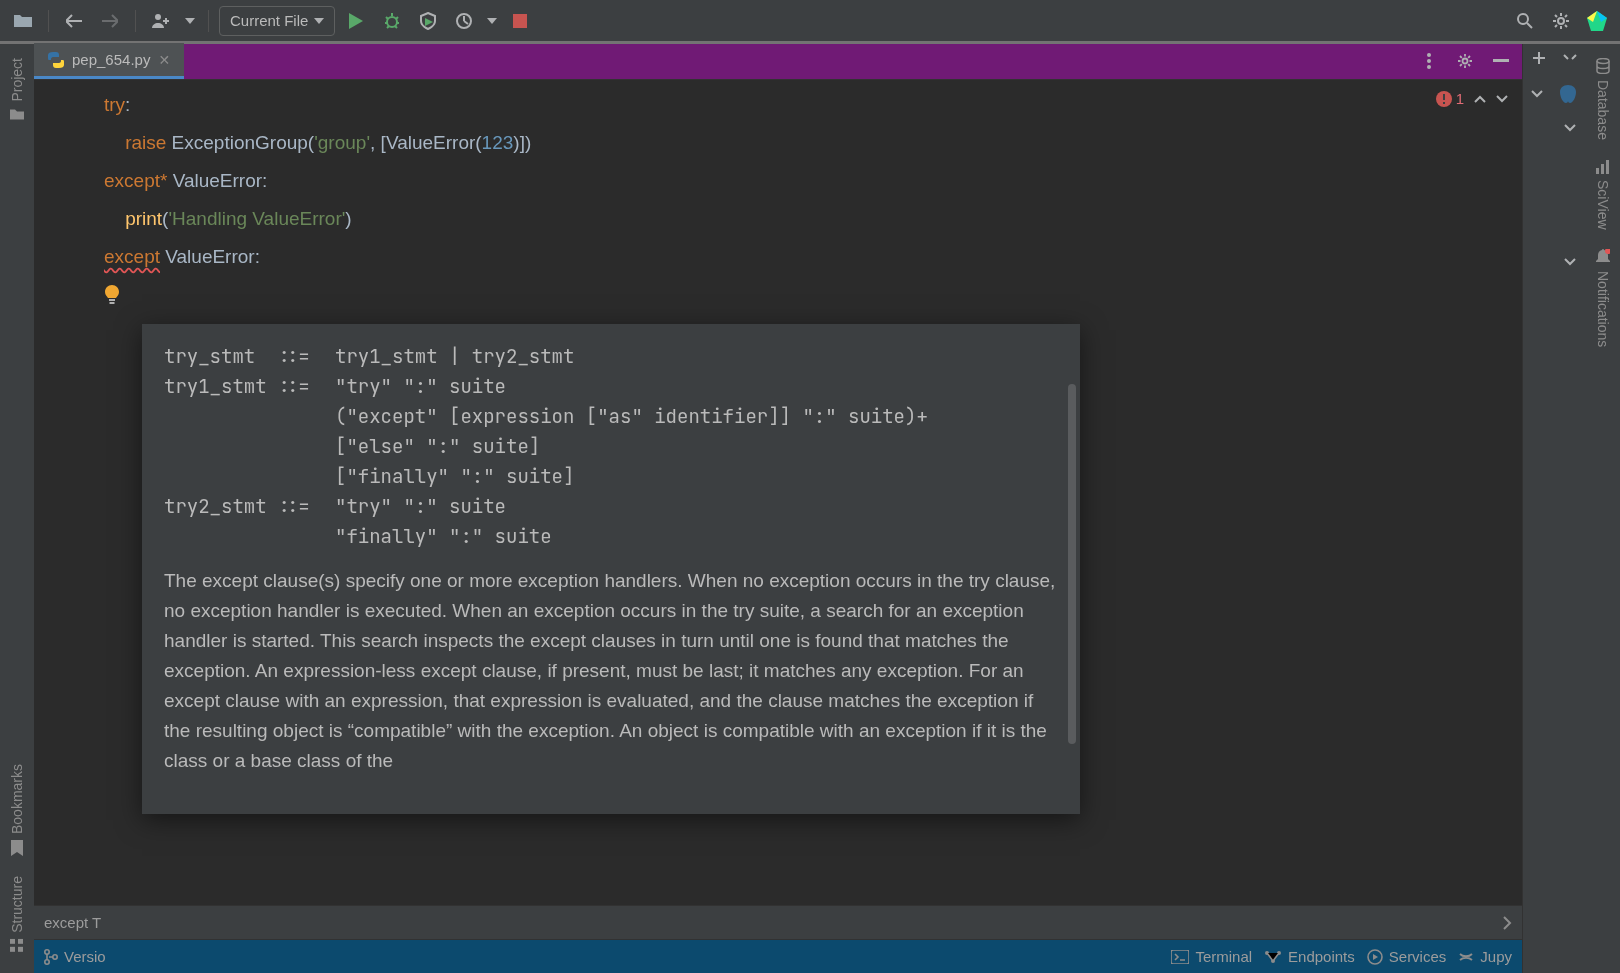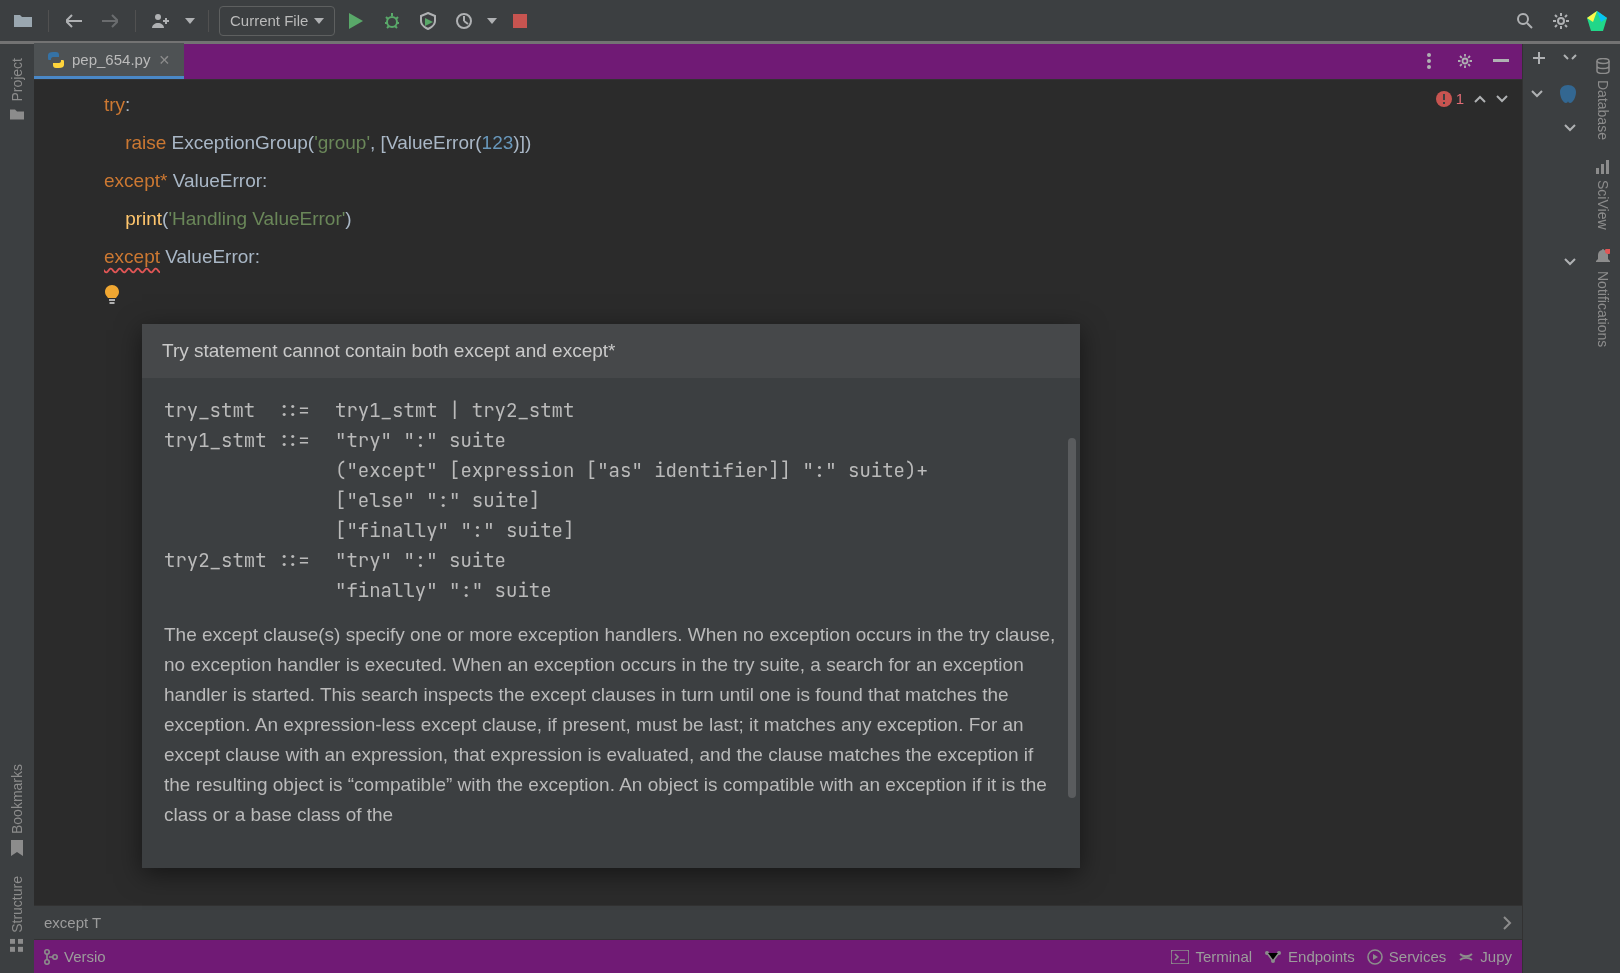--- a/index.html
+++ b/index.html
@@ -51,21 +51,21 @@
 .popup-body pre { font-family:"JetBrains Mono",Menlo,Consolas,monospace; font-size:19px; line-height:30px; white-space:pre; color:#bababa; }
 .popup-body .mono { font-family:"JetBrains Mono",Menlo,Consolas,monospace; }
 .popup-scrollbar { position:absolute; right:4px; top:60px; width:8px; height:360px; background:#5a5c5e; border-radius:4px; }
 
 
 .db-strip { width:64px; background:#3c3f41; border-left:1px solid #323232; display:flex; flex-direction:column; align-items:center; padding-top:6px; gap:8px; }
 .db-row { width:100%; display:flex; justify-content:space-around; align-items:center; }
 
 
 .crumbbar { height:34px; background:#3c3f41; display:flex; align-items:center; padding:0 10px; font-size:15px; color:#9c9c9c; border-top:1px solid #323232; }
-.bottombar { height:34px; background:#701a75; display:flex; align-items:center; padding:0 10px; gap:20px; font-size:15px; color:#9c9c9c; border-top:1px solid #323232; }
+.bottombar { height:34px; background:#0c4a6e; display:flex; align-items:center; padding:0 10px; gap:20px; font-size:15px; color:#9c9c9c; border-top:1px solid #323232; }
 .bottombar .item { display:flex; align-items:center; gap:6px; }
 .bottombar .right { margin-left:auto; display:flex; gap:12px; }
 
 svg { display:block; }
 </style>
 </head>
 <body>
 
 <div class="toolbar">
   <div class="tb-btn">
@@ -250,21 +250,20 @@
 
       <div class="bulb">
         <svg width="20" height="22" viewBox="0 0 20 22">
             <path fill="#f0a732" d="M10 0c4 0 7 3 7 7 0 3-2 4-3 6H6c-1-2-3-3-3-6 0-4 3-7 7-7z"></path>
             <rect x="7" y="14" width="6" height="2" fill="#b0b0b0"></rect>
             <rect x="7.5" y="17" width="5" height="2" fill="#b0b0b0"></rect>
           </svg>
       </div>
 
       <div class="popup">
-        <div class="popup-head">Try statement cannot contain both except and except*</div>
         <div class="popup-body">
           <pre>try_stmt  ::=  try1_stmt | try2_stmt
 try1_stmt ::=  "try" ":" suite
                ("except" [expression ["as" identifier]] ":" suite)+
                ["else" ":" suite]
                ["finally" ":" suite]
 try2_stmt ::=  "try" ":" suite
                "finally" ":" suite</pre>
           <p>The except clause(s) specify one or more exception handlers. When no exception occurs in the try clause, no exception handler is executed. When an exception occurs in the try suite, a search for an exception handler is started. This search inspects the except clauses in turn until one is found that matches the exception. An expression-less except clause, if present, must be last; it matches any exception. For an except clause with an expression, that expression is evaluated, and the clause matches the exception if the resulting object is “compatible” with the exception. An object is compatible with an exception if it is the class or a base class of the</p>
           <div class="popup-scrollbar"></div>

